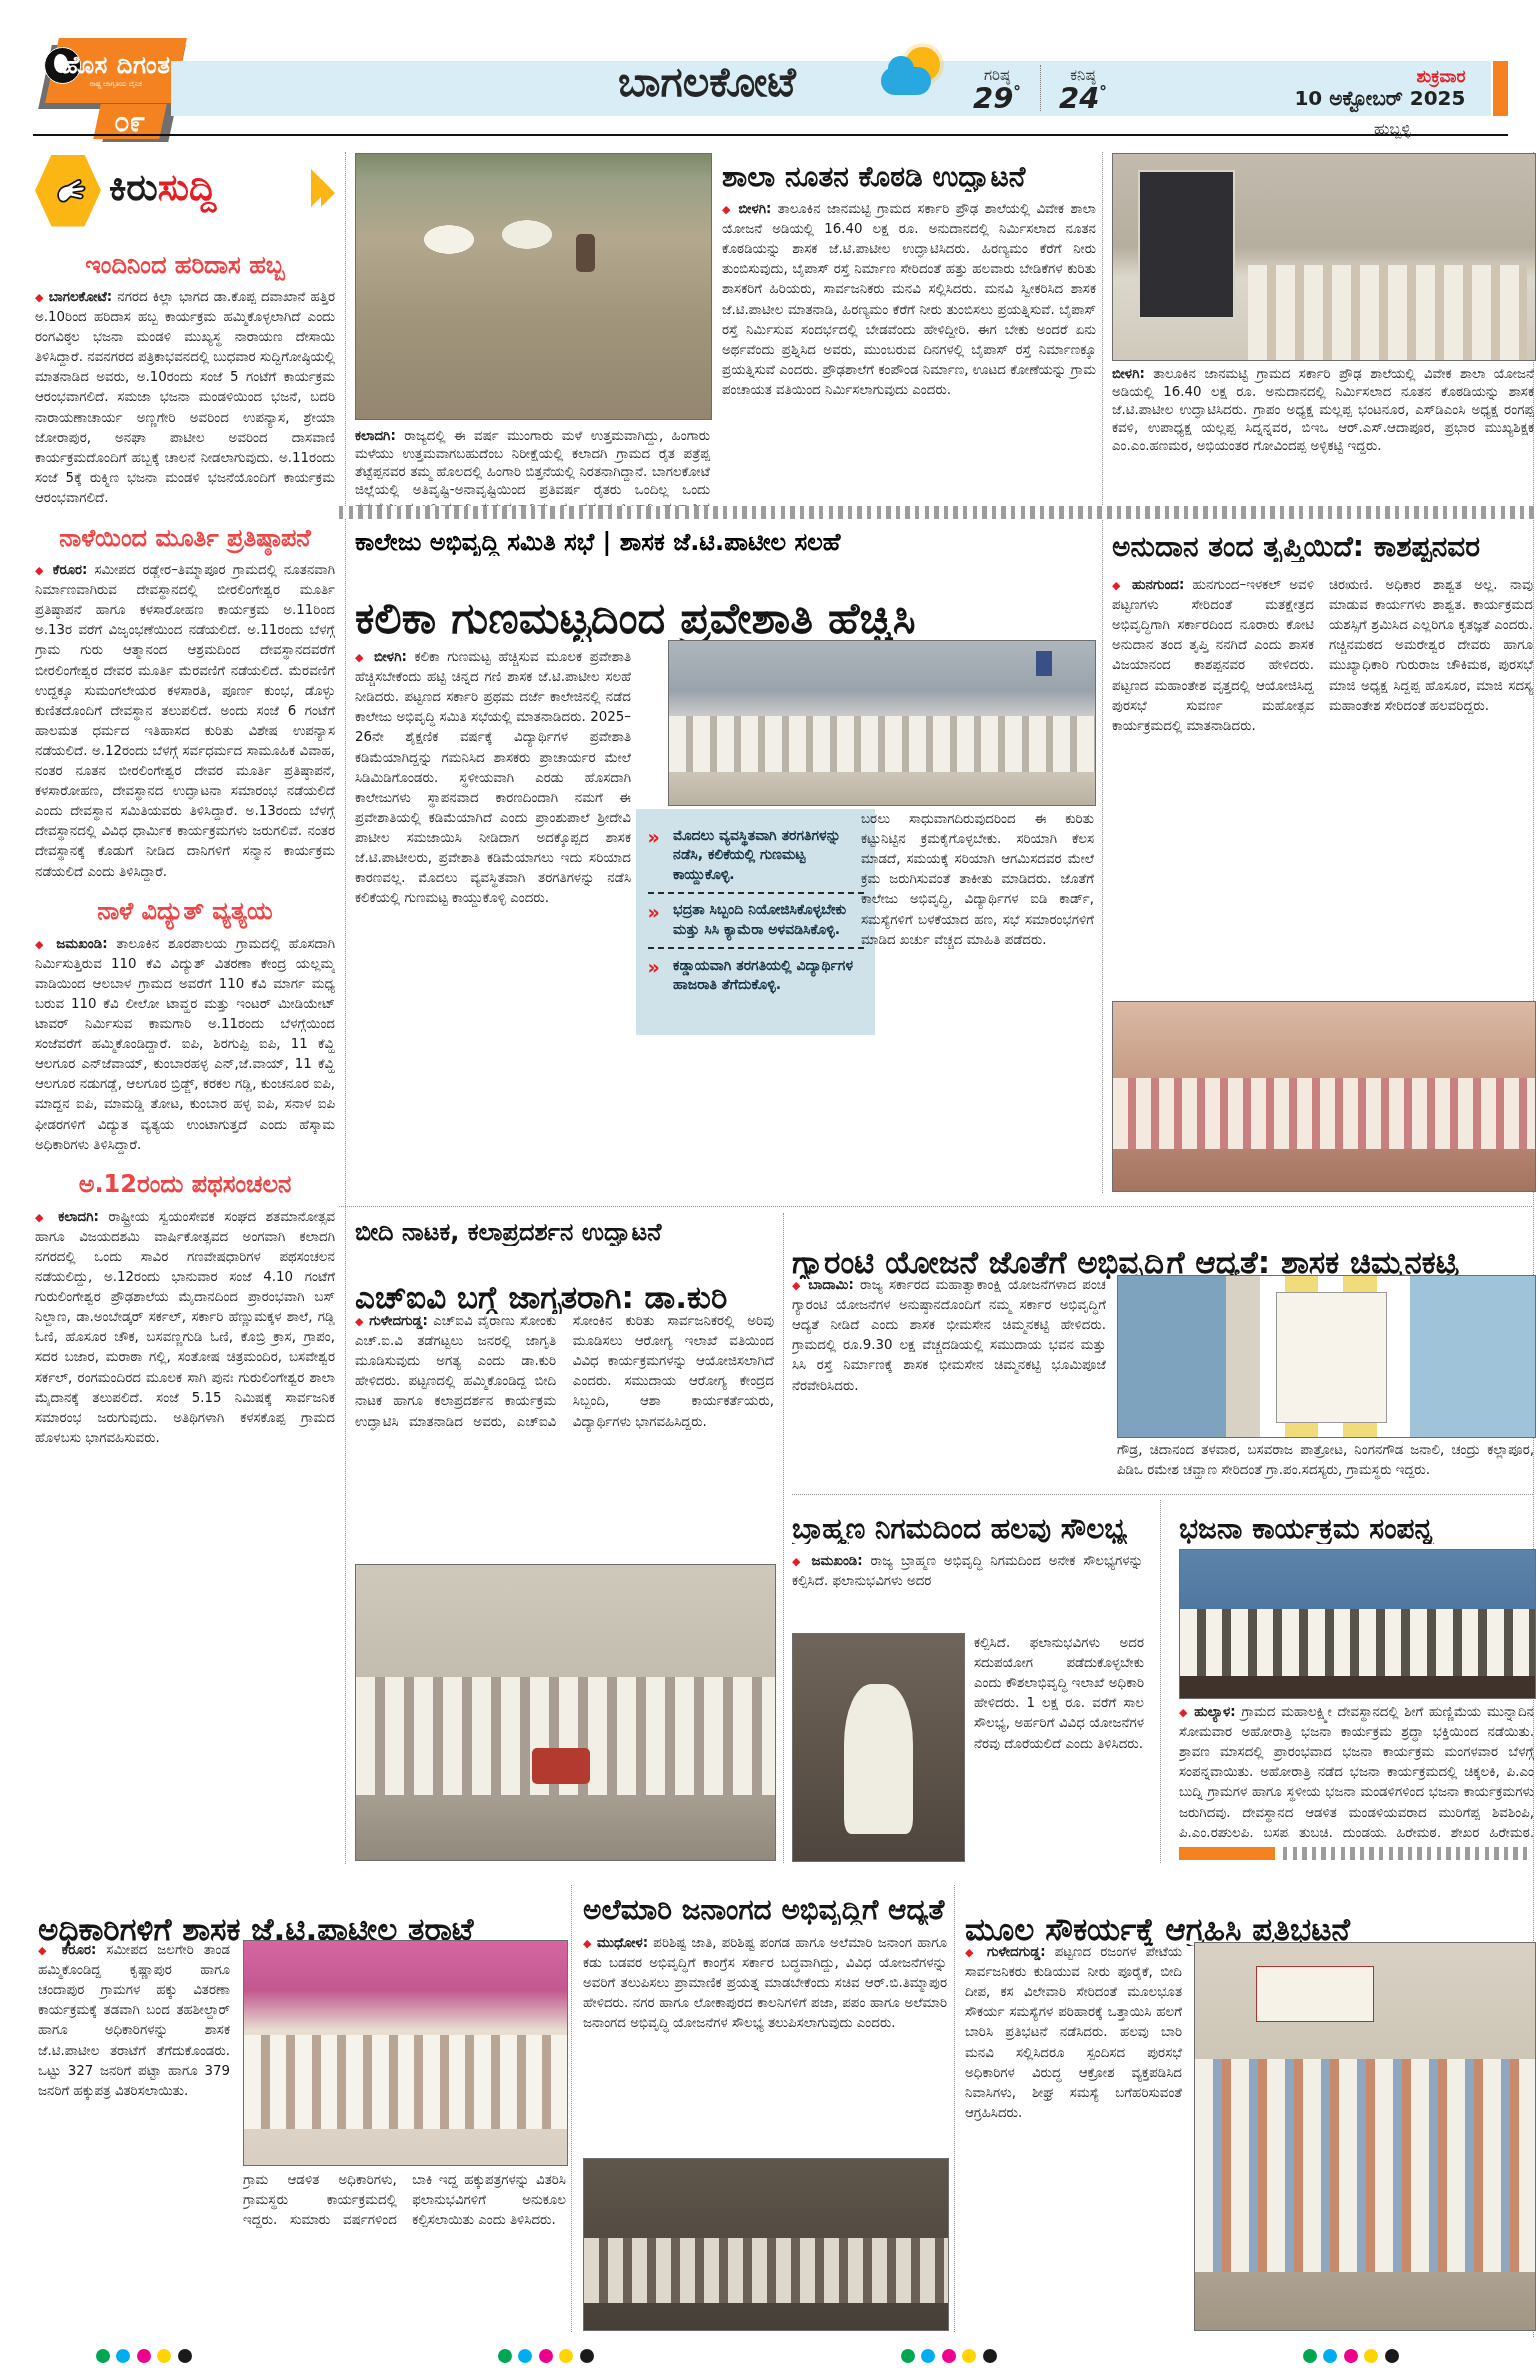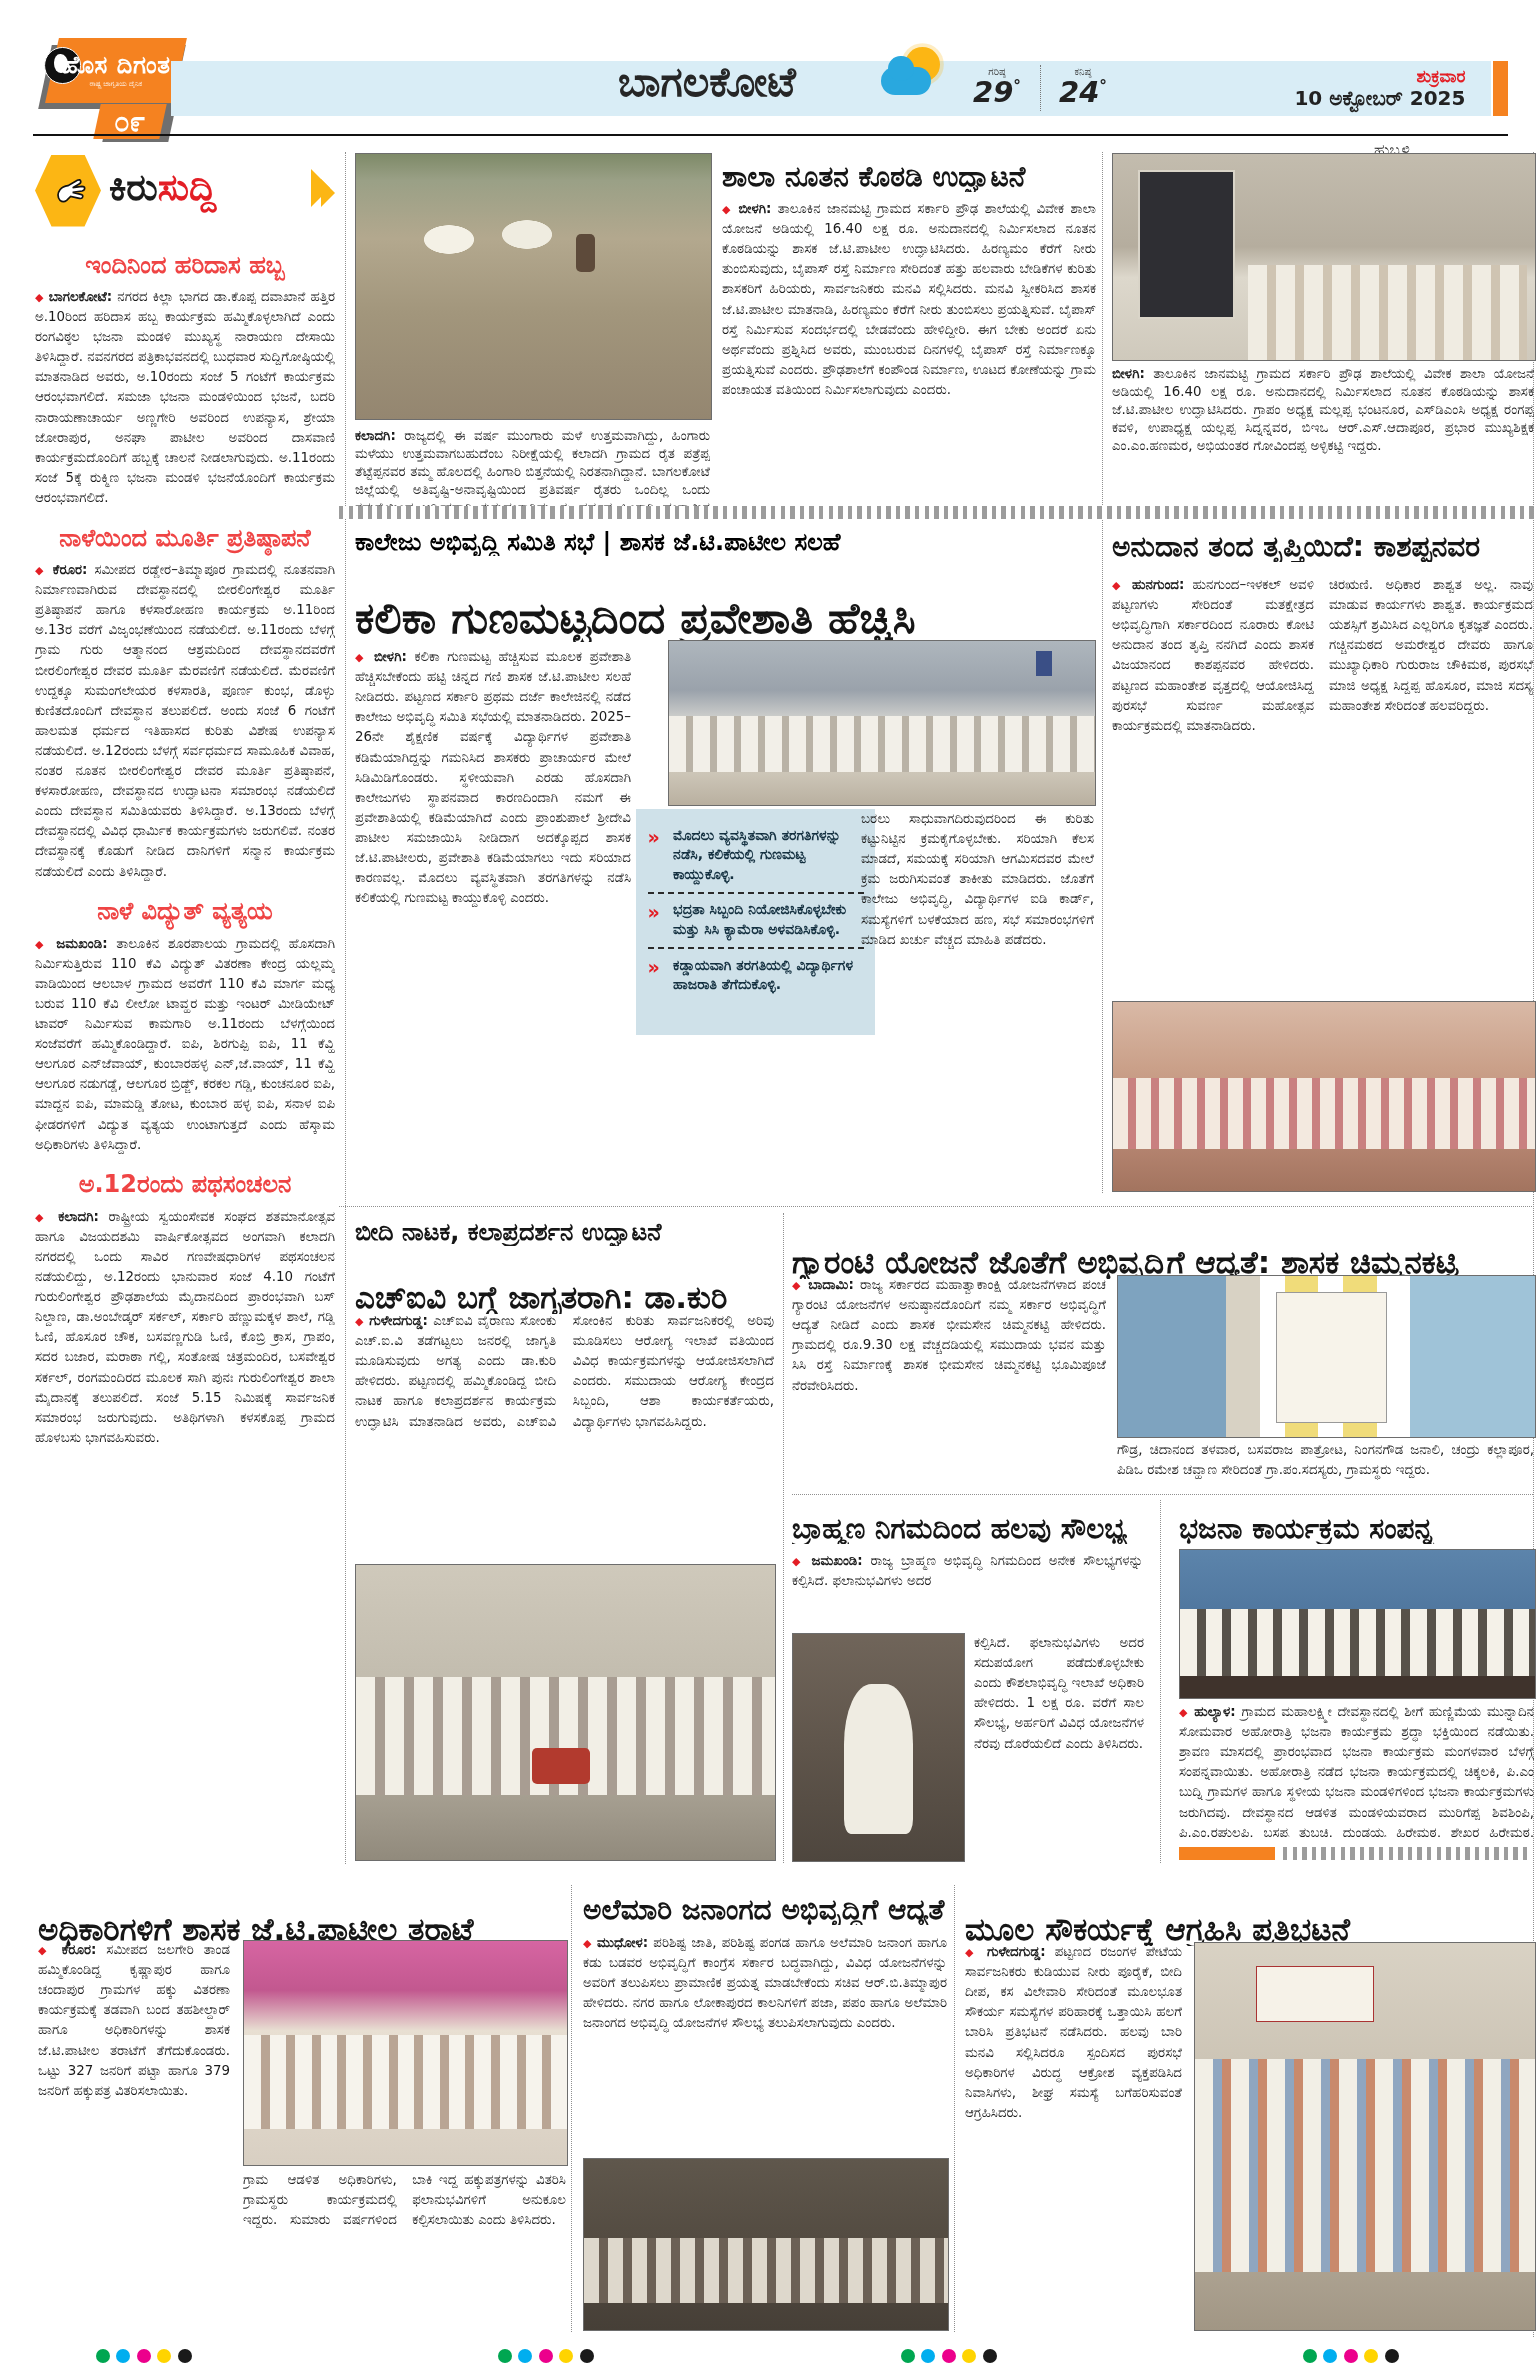--- a/index.html
+++ b/index.html
@@ -22,30 +22,30 @@
                display:flex;align-items:center;justify-content:center;}
   .pagenum{transform:skewX(12deg);color:#fff;font-size:28px;font-weight:bold;line-height:1;}
   .header-bar{position:absolute;left:171px;top:61px;width:1320px;height:55px;background:#d9edf6;}
   .city-title{position:absolute;left:447px;top:-2.6px;font-size:41px;font-weight:bold;color:#262626;}
   .wicon{position:absolute;left:706px;top:-18px;width:77px;height:77px;}
   .wicon .sun{position:absolute;left:28px;top:3.8px;width:35px;height:35px;border-radius:50%;background:#fcb614;
               box-shadow:0 0 0 3.8px rgba(252,182,20,.25);}
   .wicon .cloud{position:absolute;left:3.8px;top:24px;width:50px;height:28px;border-radius:16.6px;background:#29a8df;}
   .wicon .cloud:before{content:"";position:absolute;left:7.7px;top:-11.5px;width:25.6px;height:25.6px;border-radius:50%;background:#29a8df;}
   .temp{position:absolute;top:5.1px;text-align:center;}
-  .temp .lbl{font-size:10px;color:#333;}
+  .temp .lbl{font-size:15px;color:#333;}
   .temp .val{font-size:29px;font-weight:bold;line-height:1;color:#222;font-style:italic;}
   .temp .val:after{content:"°";font-size:15.3px;vertical-align:super;}
   .temp-max{left:802px;} .temp-min{left:888px;}
   .temp-div{position:absolute;left:869px;top:3.8px;height:46px;border-left:1.9px dotted #777;}
   .date-block{position:absolute;right:25.6px;top:5.1px;text-align:right;}
   .day{font-size:17px;font-weight:bold;color:#e31e25;}
   .ddate{font-size:20px;font-weight:bold;color:#222;}
   .orange-endbar{position:absolute;left:1493px;top:61px;width:15.3px;height:55px;background:#f58220;}
-  .edition-city{position:absolute;left:1374px;top:120px;font-size:15.3px;color:#222;margin-top:21px;}
+  .edition-city{position:absolute;left:1374px;top:120px;font-size:15.3px;color:#222;}
   .header-rule{position:absolute;left:33px;top:134px;width:1475px;height:1.9px;background:#111;}
   
   .bt{font-size:13.4px;line-height:1.5;text-align:justify;margin:0;color:#1b1b1b;}
   .dl{font-weight:bold;}
   .dl:before{content:"◆ ";color:#e31e25;font-size:11px;}
   .headline{font-weight:bold;color:#161616;line-height:1.12;}
   .abs{position:absolute;overflow:hidden;}
   .vsep{position:absolute;border-left:1.9px dotted #8f8f8f;width:0;}
   .hsep{position:absolute;border-top:1.9px dotted #8f8f8f;height:0;}
   .comb{position:absolute;height:12.8px;background:repeating-linear-gradient(90deg,#9c9c9c 0 4.5px,#ffffff 4.5px 9.6px);}

